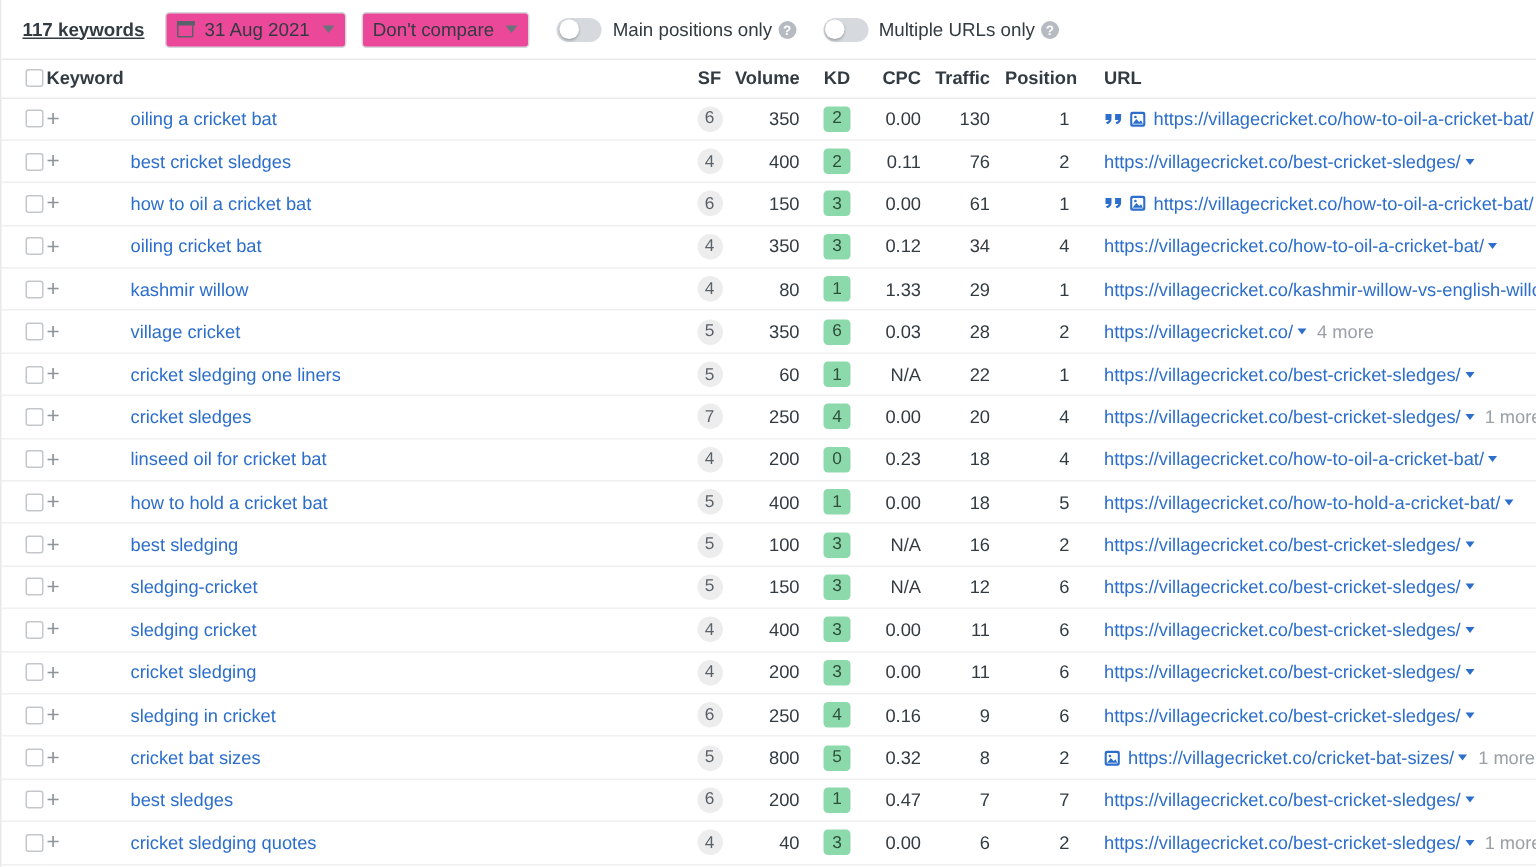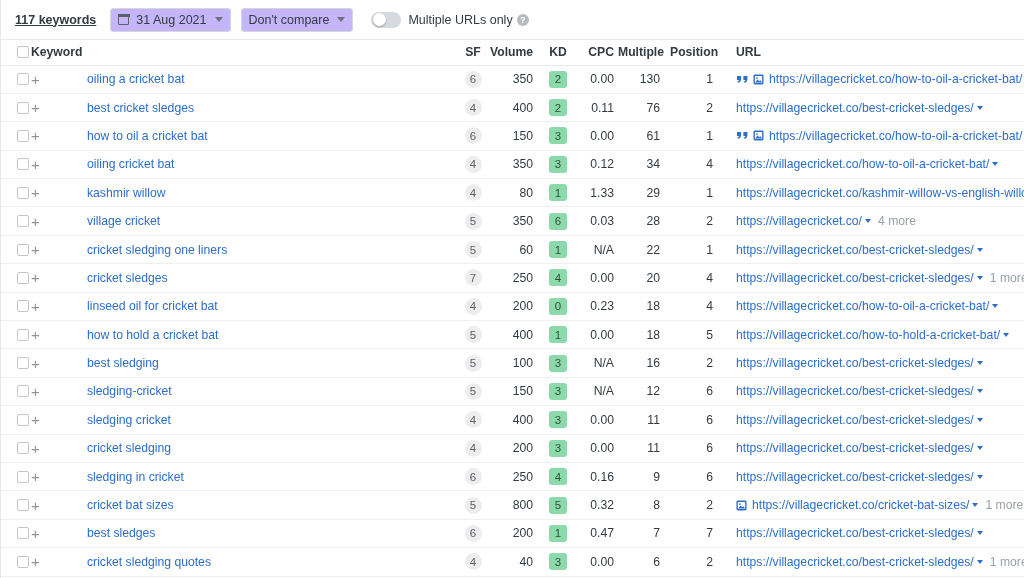--- a/index.html
+++ b/index.html
@@ -37,21 +37,21 @@
     text-decoration: underline;
   }
   .ctl {
     display: inline-flex;
     align-items: center;
     gap: 6px;
     height: 24px;
     padding: 0 7px;
     border: 1px solid #d4d7db;
     border-radius: 3px;
-    background: #c4b5fd;
+    background: #ec4899;
     font-size: 12.5px;
     color: #333b42;
     white-space: nowrap;
     cursor: pointer;
   }
   .ctl .cal {
     display: inline-block;
     width: 11px; height: 11px;
     position: relative;
     border: 1.4px solid #59616b;
@@ -257,39 +257,43 @@
       <span class="cal"></span>
       <span>31 Aug 2021</span>
       <span class="caret"></span>
     </div>
 
     <div class="ctl">
       <span>Don't compare</span>
       <span class="caret"></span>
     </div>
 
+    <div class="toggle-group">
+      <span class="switch"></span>
+      <span class="toggle-label"><span>Main positions only</span><span class="qmark">?</span></span>
+    </div>
 
     <div class="toggle-group">
       <span class="switch"></span>
       <span class="toggle-label"><span>Multiple URLs only</span><span class="qmark">?</span></span>
     </div>
   </div>
 
   <table class="kwtable">
     <thead>
       <tr>
         <th class="c-check">
           <span class="cbox"></span>
         </th>
         <th class="c-kw">Keyword</th>
         <th class="c-sf">SF</th>
         <th class="c-vol">Volume</th>
         <th class="c-kd">KD</th>
         <th class="c-cpc">CPC</th>
-        <th class="c-traf">Multiple</th>
+        <th class="c-traf">Traffic</th>
         <th class="c-pos">Position</th>
         <th class="c-url">URL</th>
       </tr>
     </thead>
     <tbody id="tbody">
         <tr>
           <td class="c-check"><span class="cbox"></span></td>
           <td class="c-kw">
             <span class="kwcell">
               <span class="plus">+</span>

